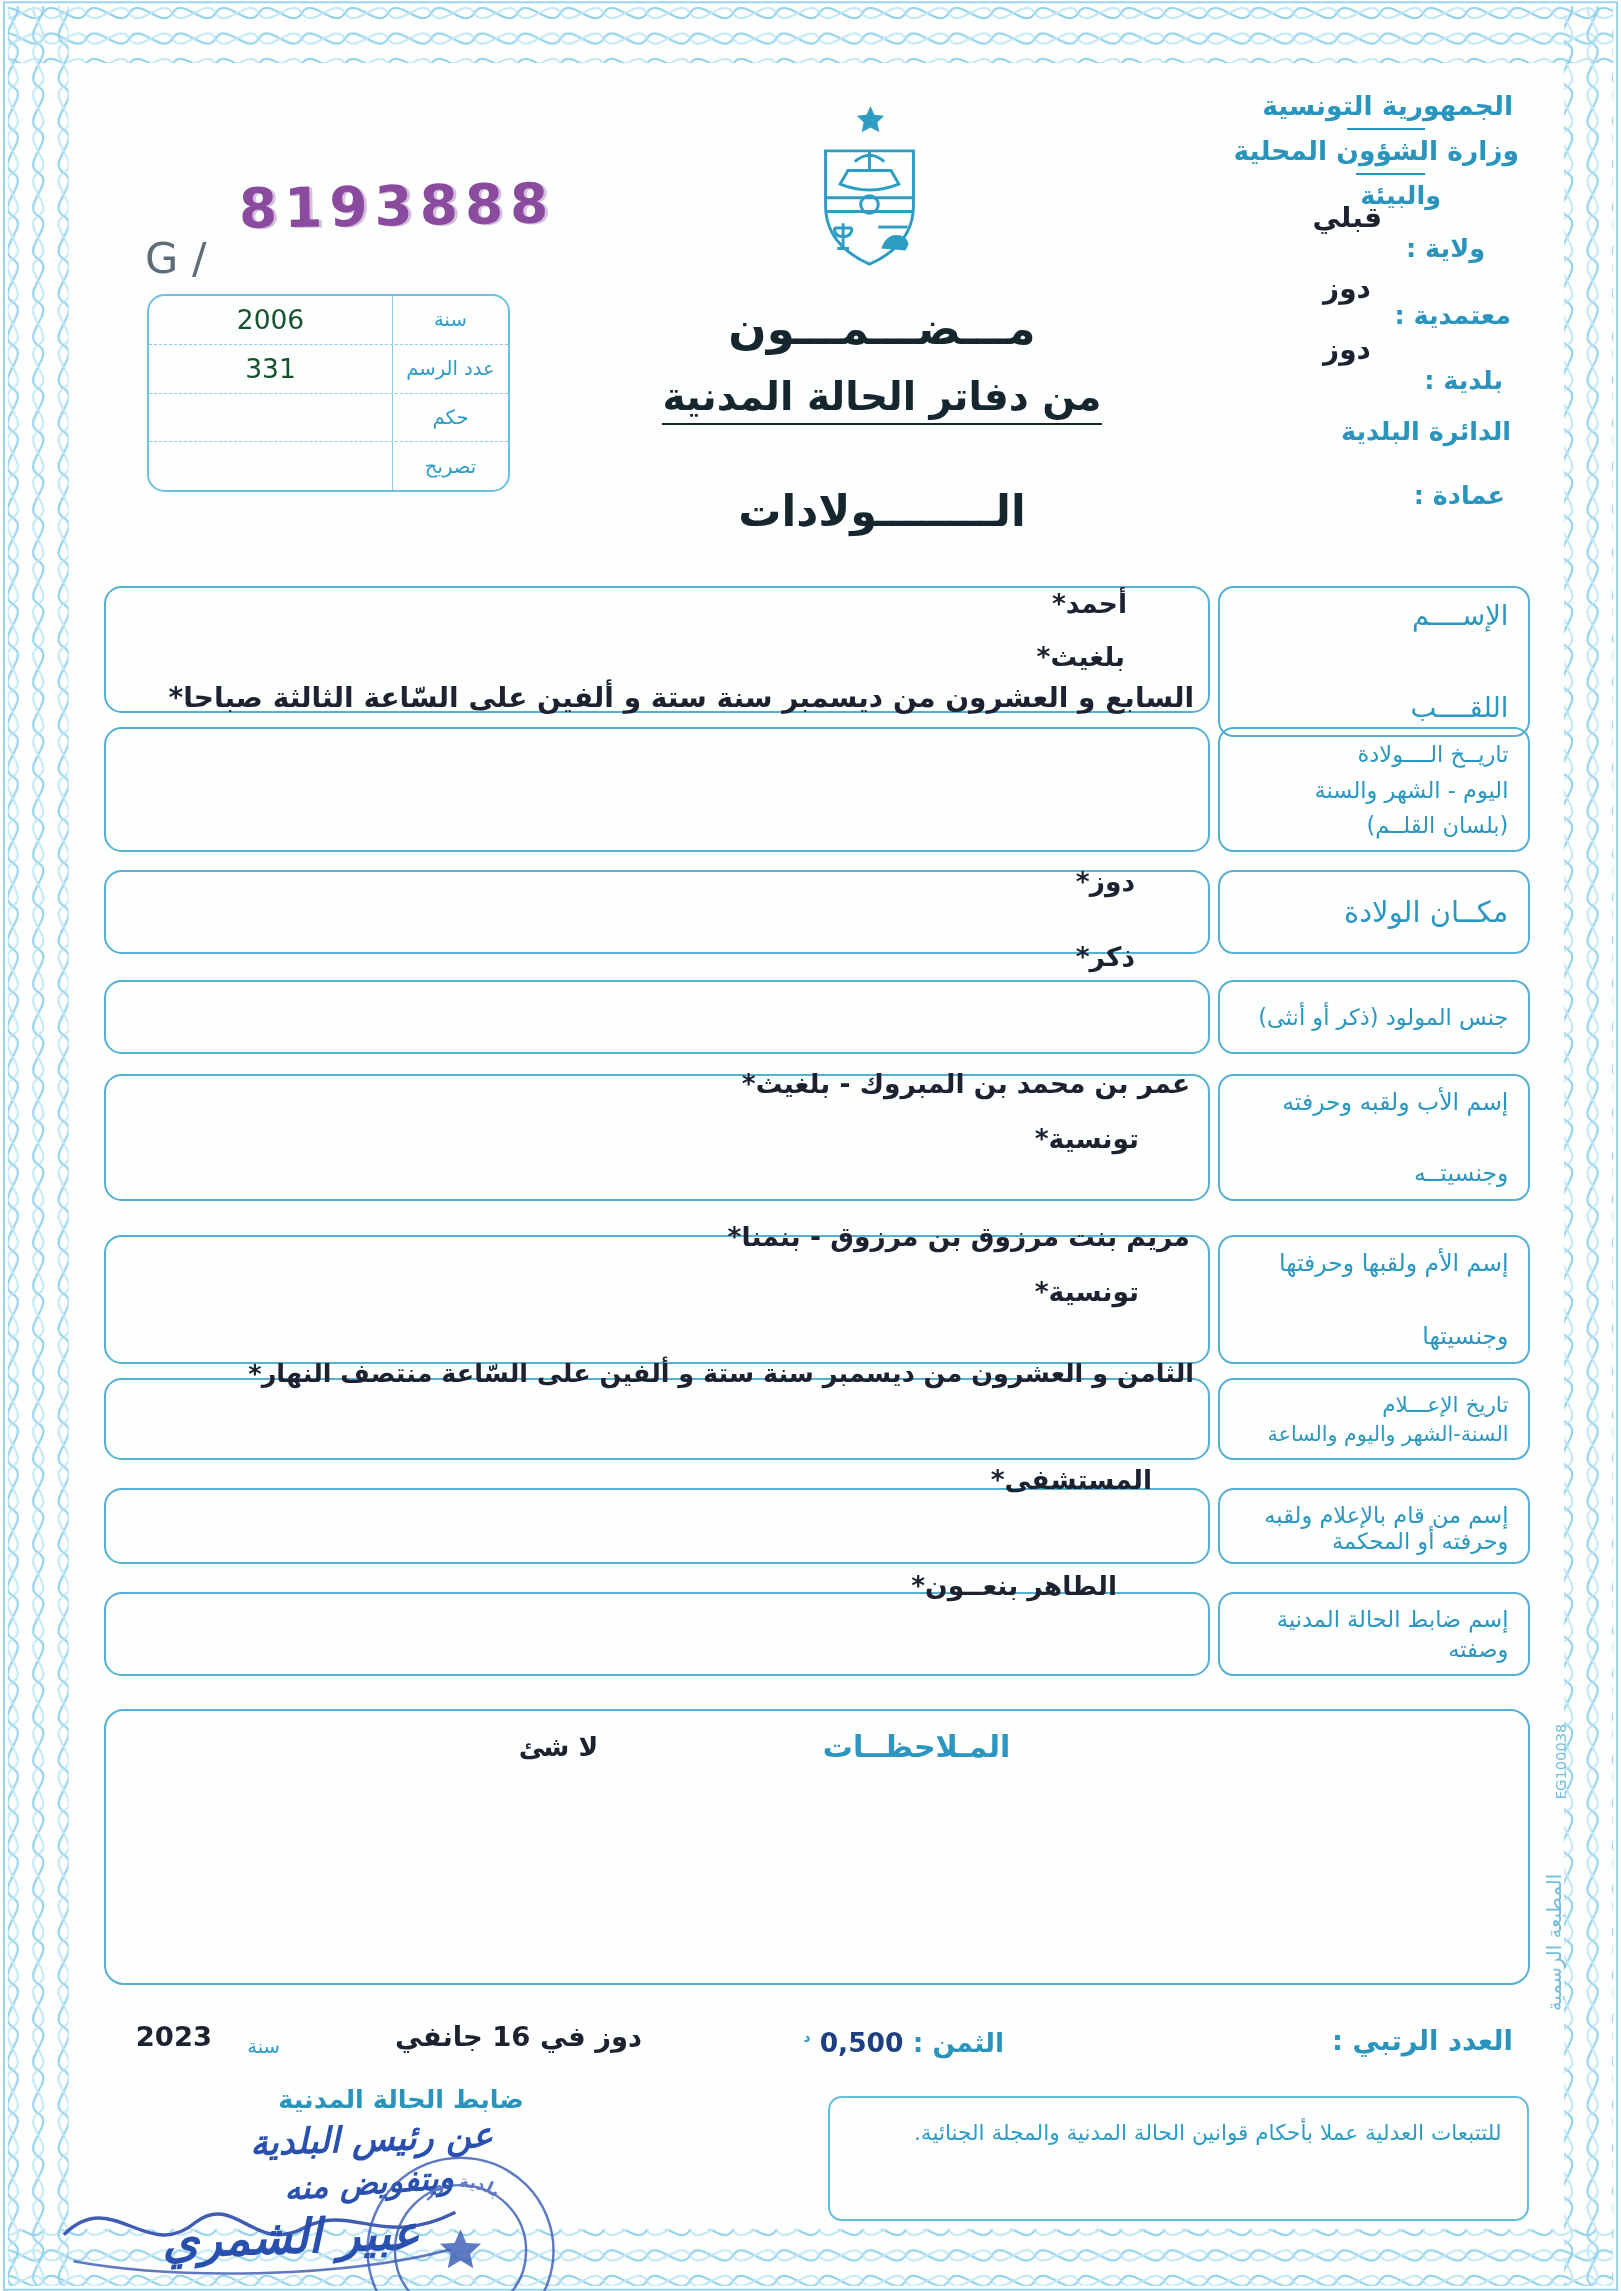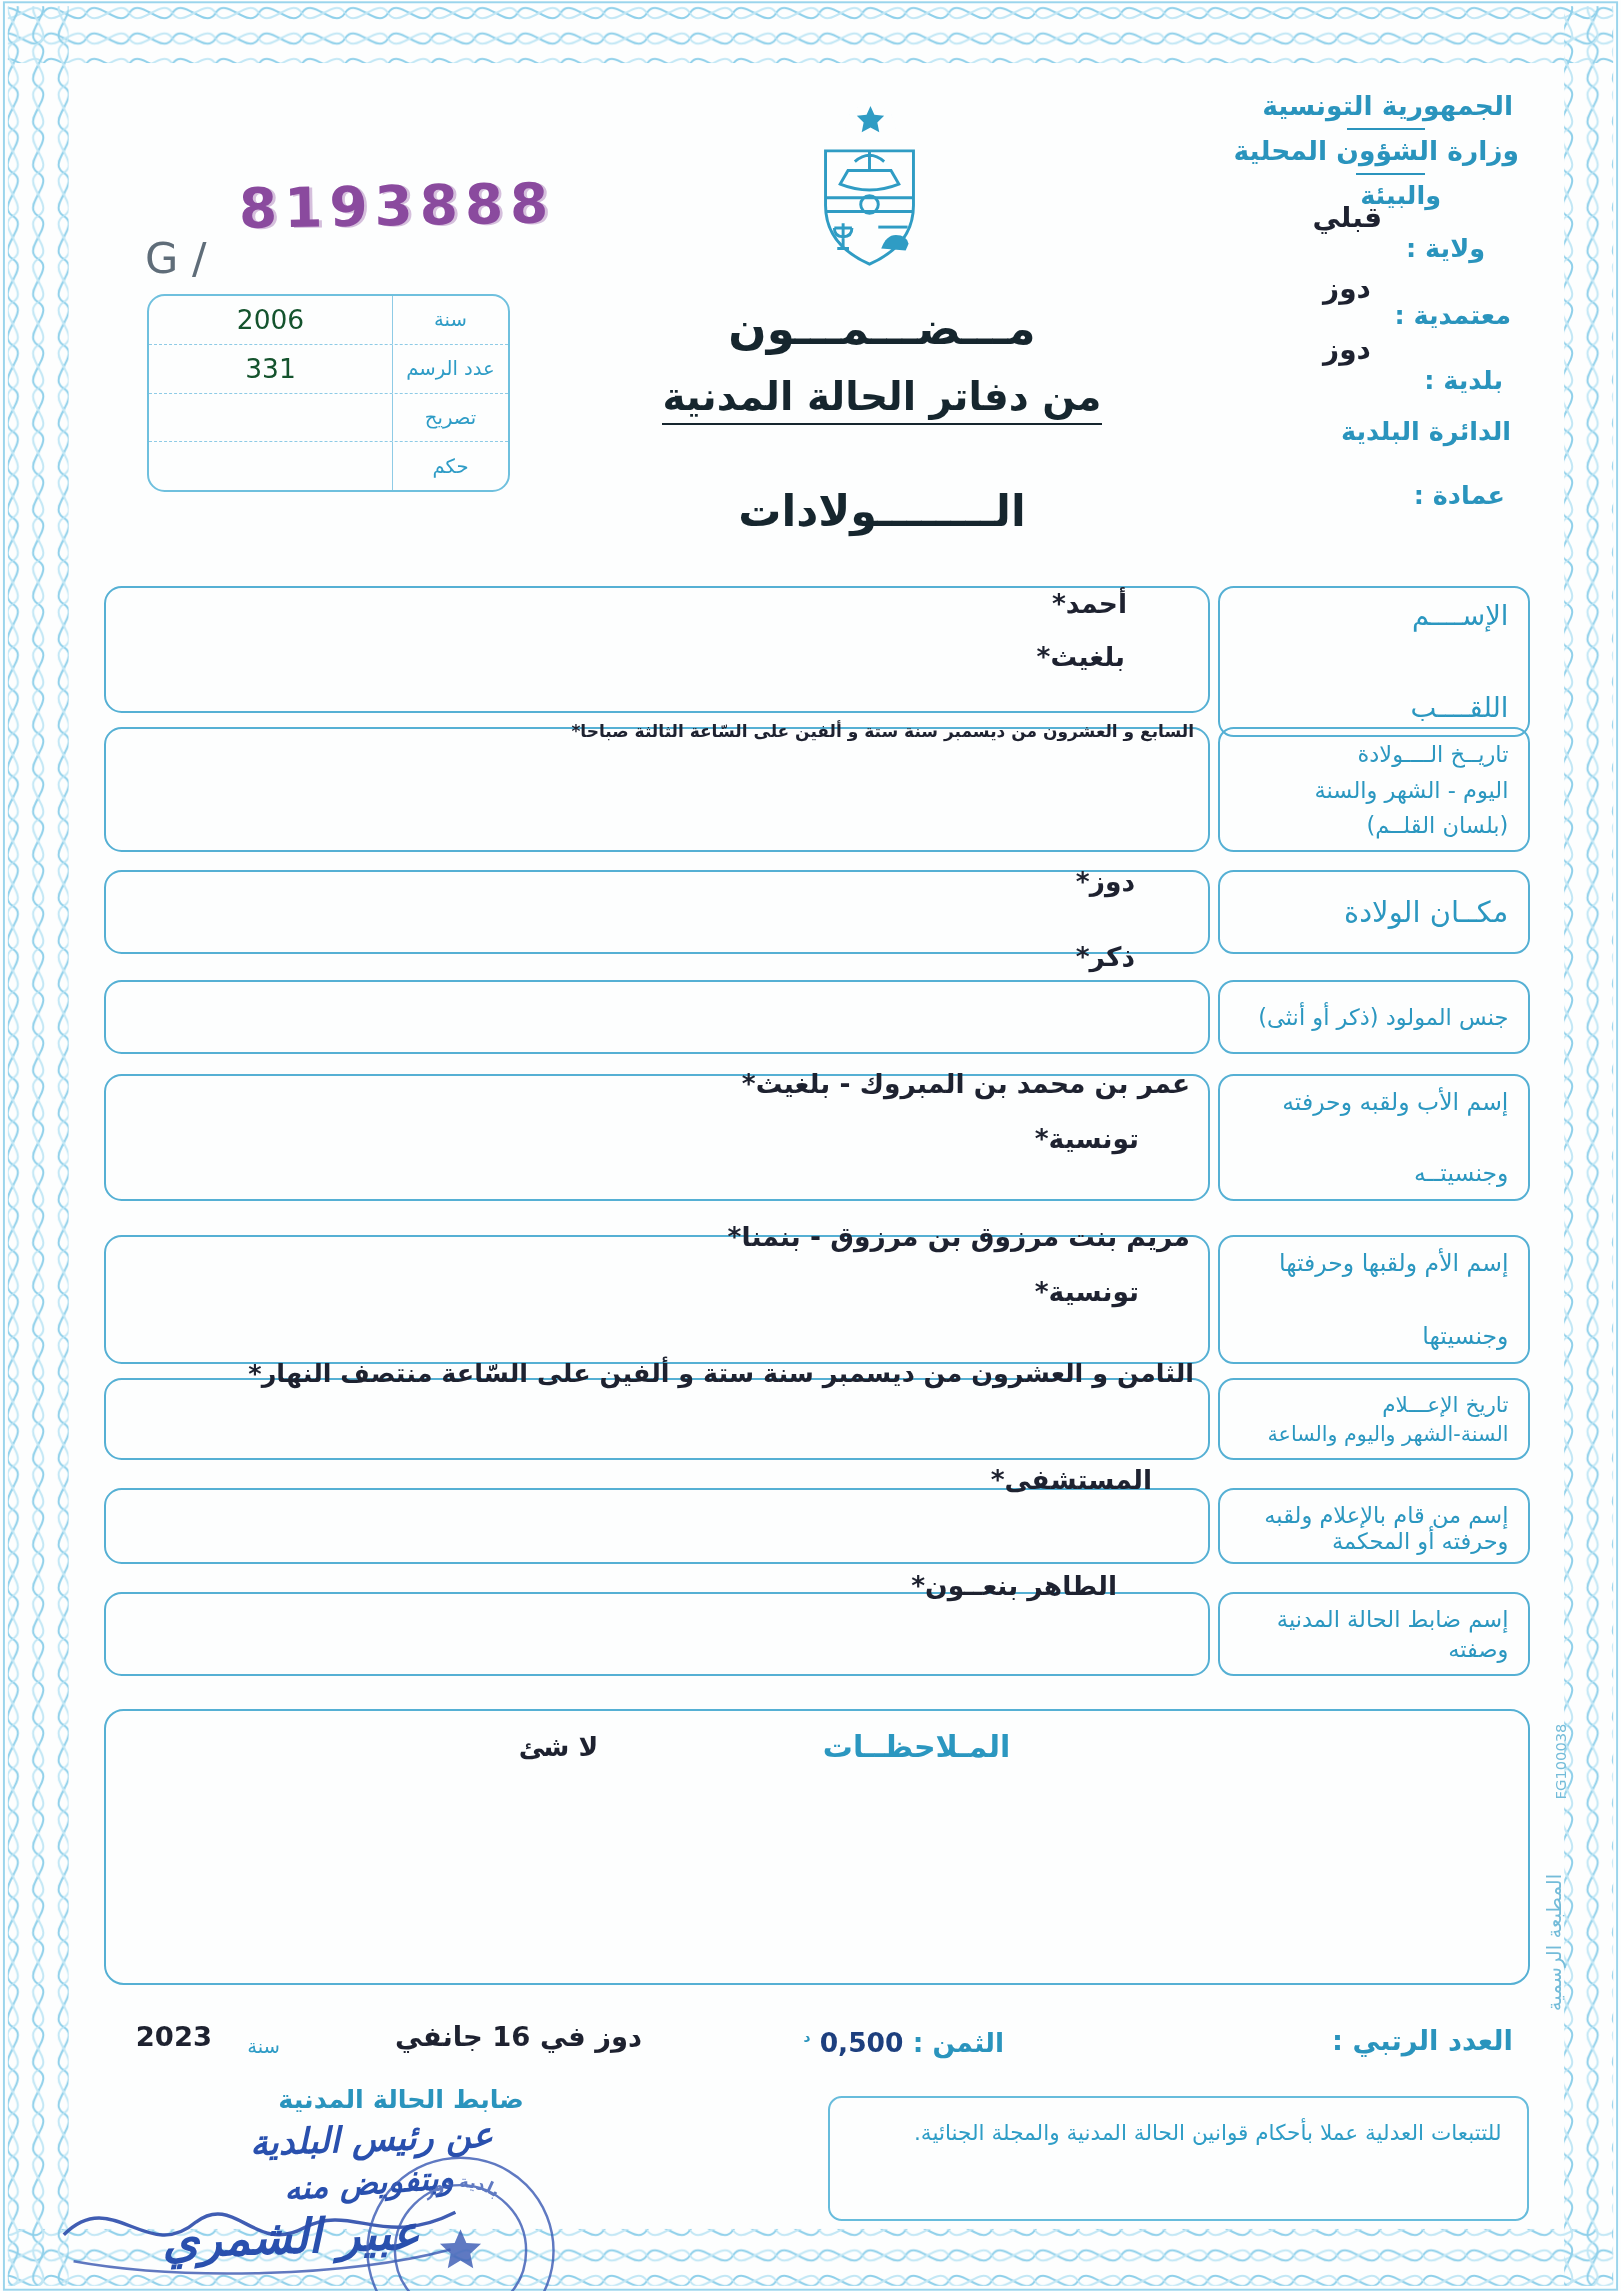--- a/index.html
+++ b/index.html
@@ -85,25 +85,25 @@
   <div class="abs regbox">
     <div class="reg-row">
       <div class="reg-label">سنة</div>
       <div class="reg-value">2006</div>
     </div>
     <div class="reg-row">
       <div class="reg-label">عدد الرسم</div>
       <div class="reg-value">331</div>
     </div>
     <div class="reg-row">
+      <div class="reg-label">حكم</div>
+      <div class="reg-value"></div>
+    </div>
+    <div class="reg-row">
       <div class="reg-label">تصريح</div>
-      <div class="reg-value"></div>
-    </div>
-    <div class="reg-row">
-      <div class="reg-label">حكم</div>
       <div class="reg-value"></div>
     </div>
   </div>
 
   <svg class="abs" style="left:806px;top:100px" width="127" height="176" viewBox="0 0 130 180">
     <g stroke="#2f9cc4" fill="none" stroke-width="3">
       <path d="M40 30 A26 26 0 1 1 92 30 A20 20 0 1 0 40 30 Z" fill="#2f9cc4" stroke="none"></path>
       <path d="M66 6 l4 9 10 1 -7 7 2 10 -9 -5 -9 5 2 -10 -7 -7 10 -1 z" fill="#2f9cc4" stroke="none"></path>
       <path d="M20 52 H110 V108 Q110 148 65 168 Q20 148 20 108 Z"></path>
       <path d="M20 100 H110 M20 114 H110"></path>
@@ -143,21 +143,21 @@
   </div>
   <div class="abs val" style="top:588px;right:494px">أحمد*</div>
   <div class="abs val" style="top:641px;right:496px">بلغيث*</div>
 
   <div class="abs cbx" style="top:727px;height:125px"></div>
   <div class="abs lbl" style="top:727px;height:125px;font-size:22.5px">
     <span>تاريــخ الــــولادة</span>
     <span>اليوم - الشهر والسنة</span>
     <span>(بلسان القلــم)</span>
   </div>
-  <div class="abs val" style="top:721px;right:427px;font-size:17px">السابع و العشرون من ديسمبر سنة ستة و ألفين على السّاعة الثالثة صباحا*</div>
+  <div class="abs val" style="top:681px;right:427px;font-size:28px">السابع و العشرون من ديسمبر سنة ستة و ألفين على السّاعة الثالثة صباحا*</div>
 
   <div class="abs cbx" style="top:870px;height:84px"></div>
   <div class="abs lbl center" style="top:870px;height:84px;font-size:29px">
     <span>مكــان الولادة</span>
   </div>
   <div class="abs val" style="top:866px;right:486px">دوز*</div>
 
   <div class="abs cbx" style="top:980px;height:74px"></div>
   <div class="abs lbl center" style="top:980px;height:74px;font-size:22.5px">
     <span>جنس المولود (ذكر أو أنثى)</span>

